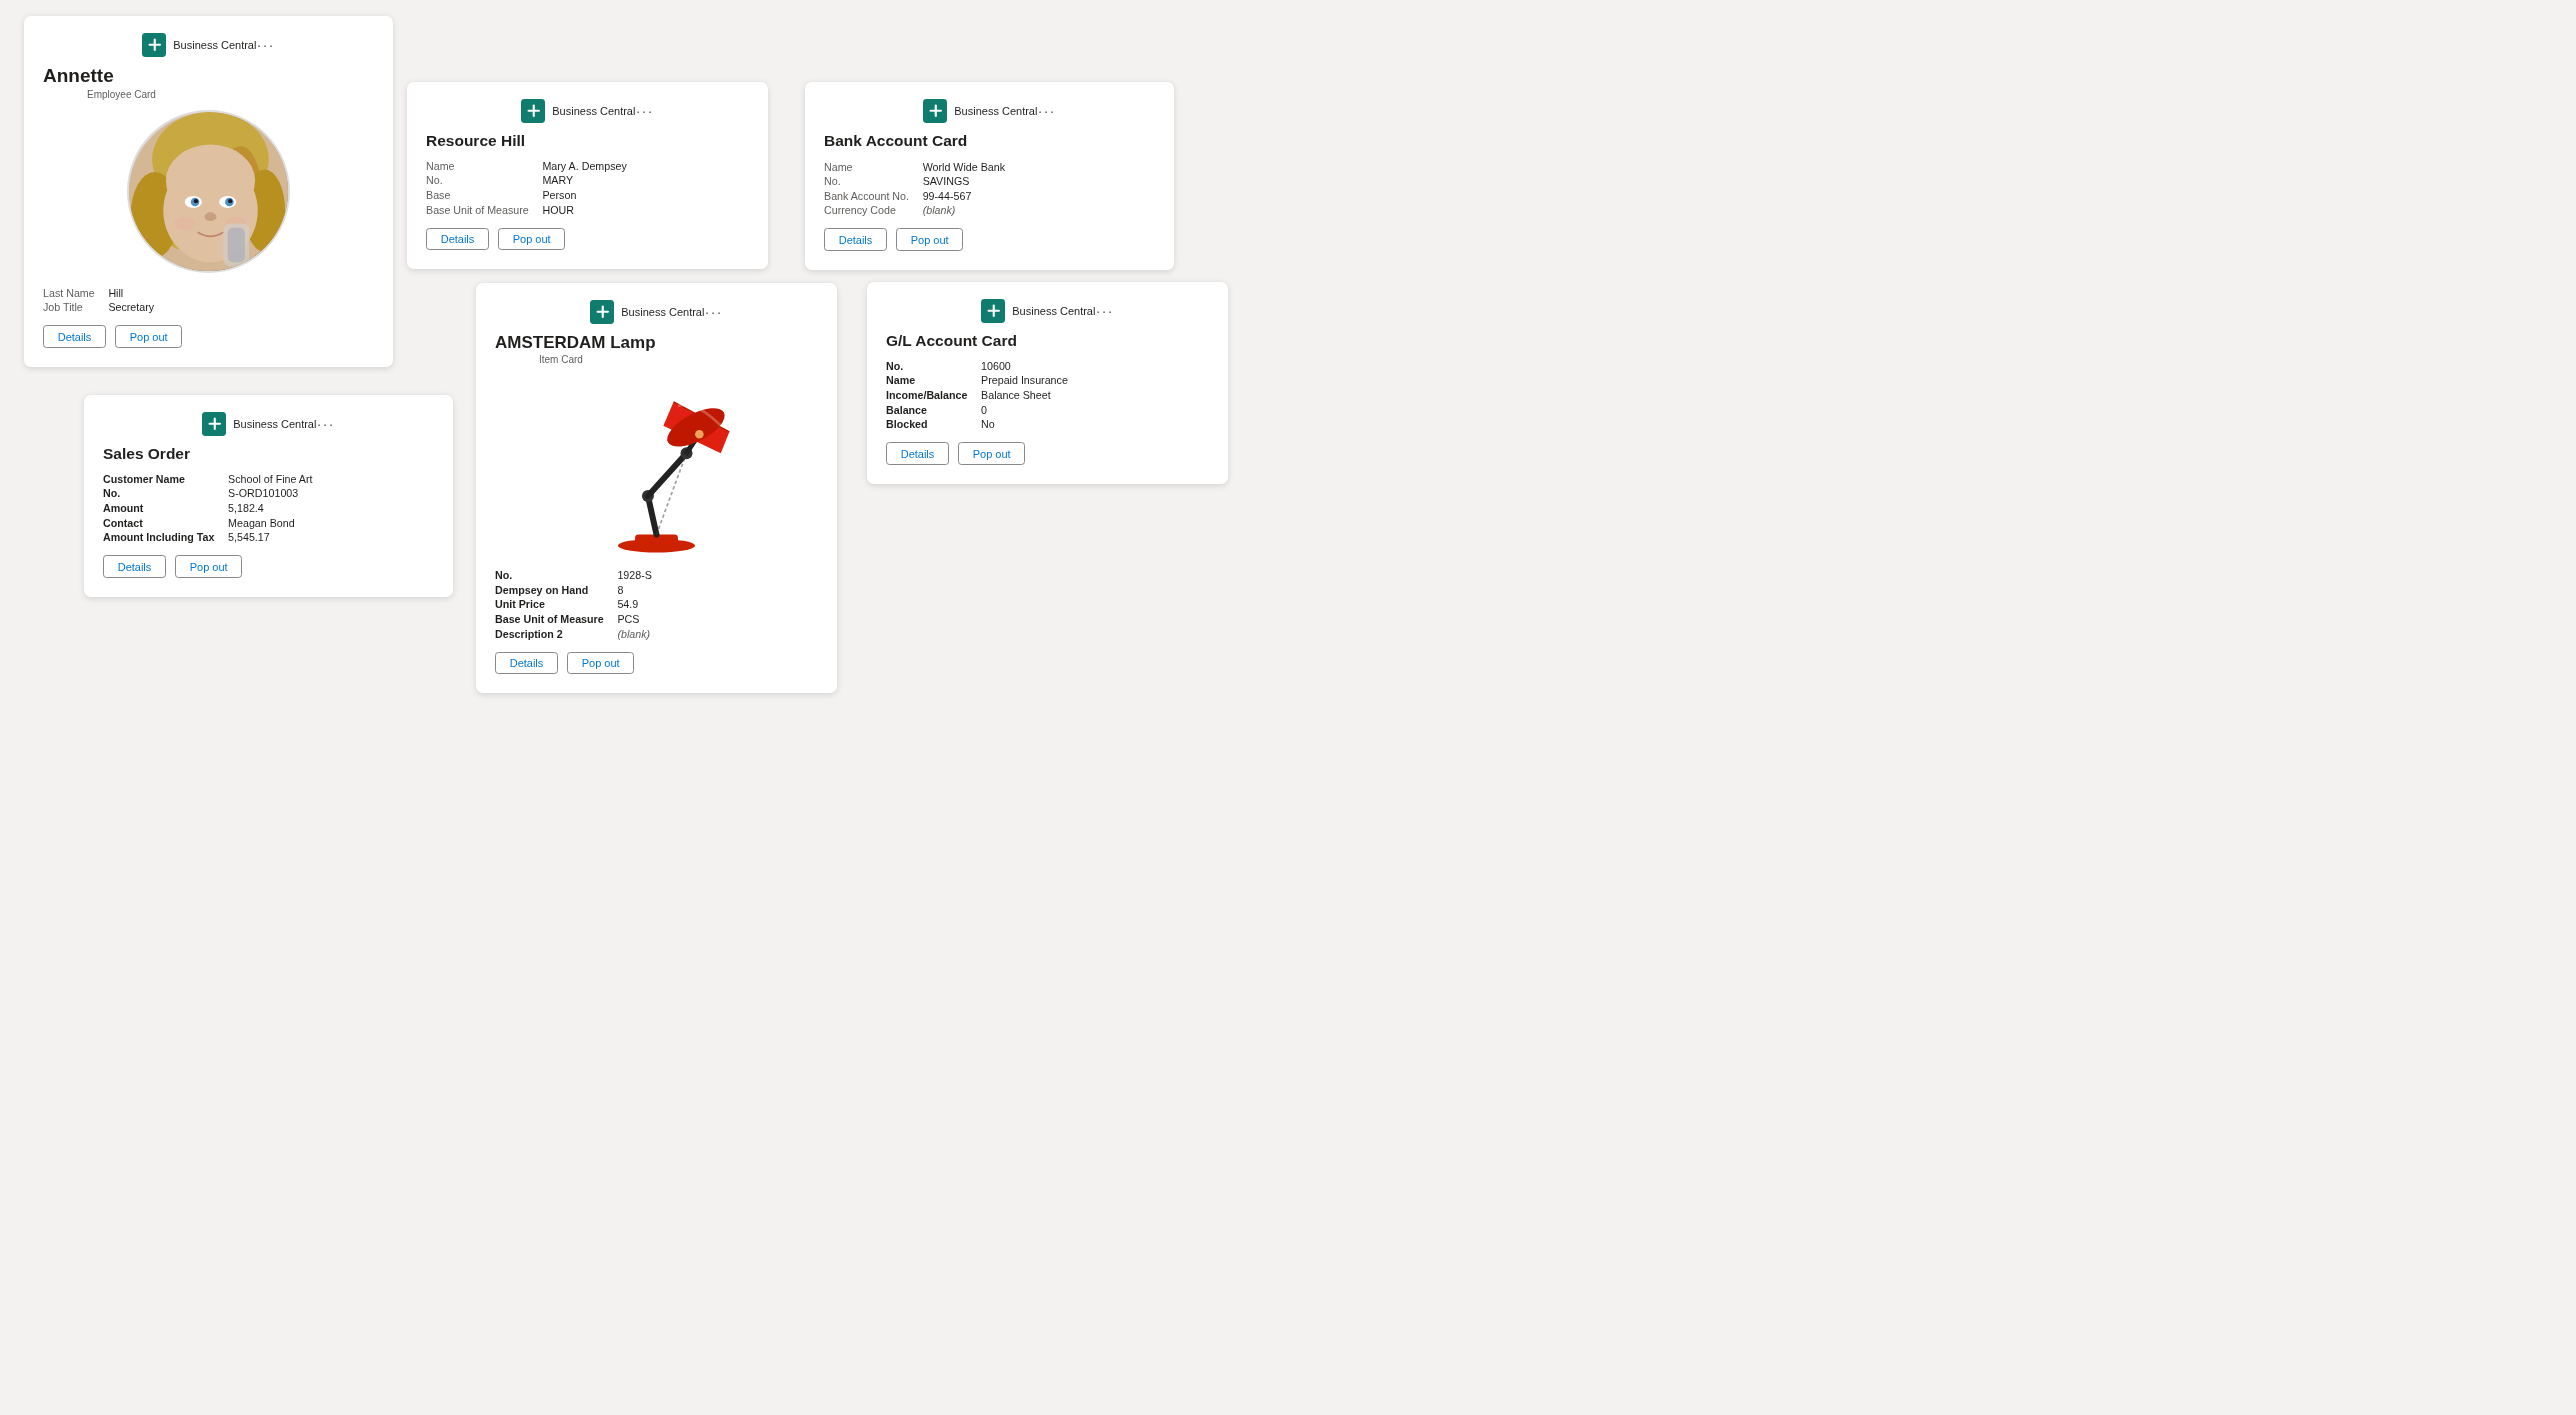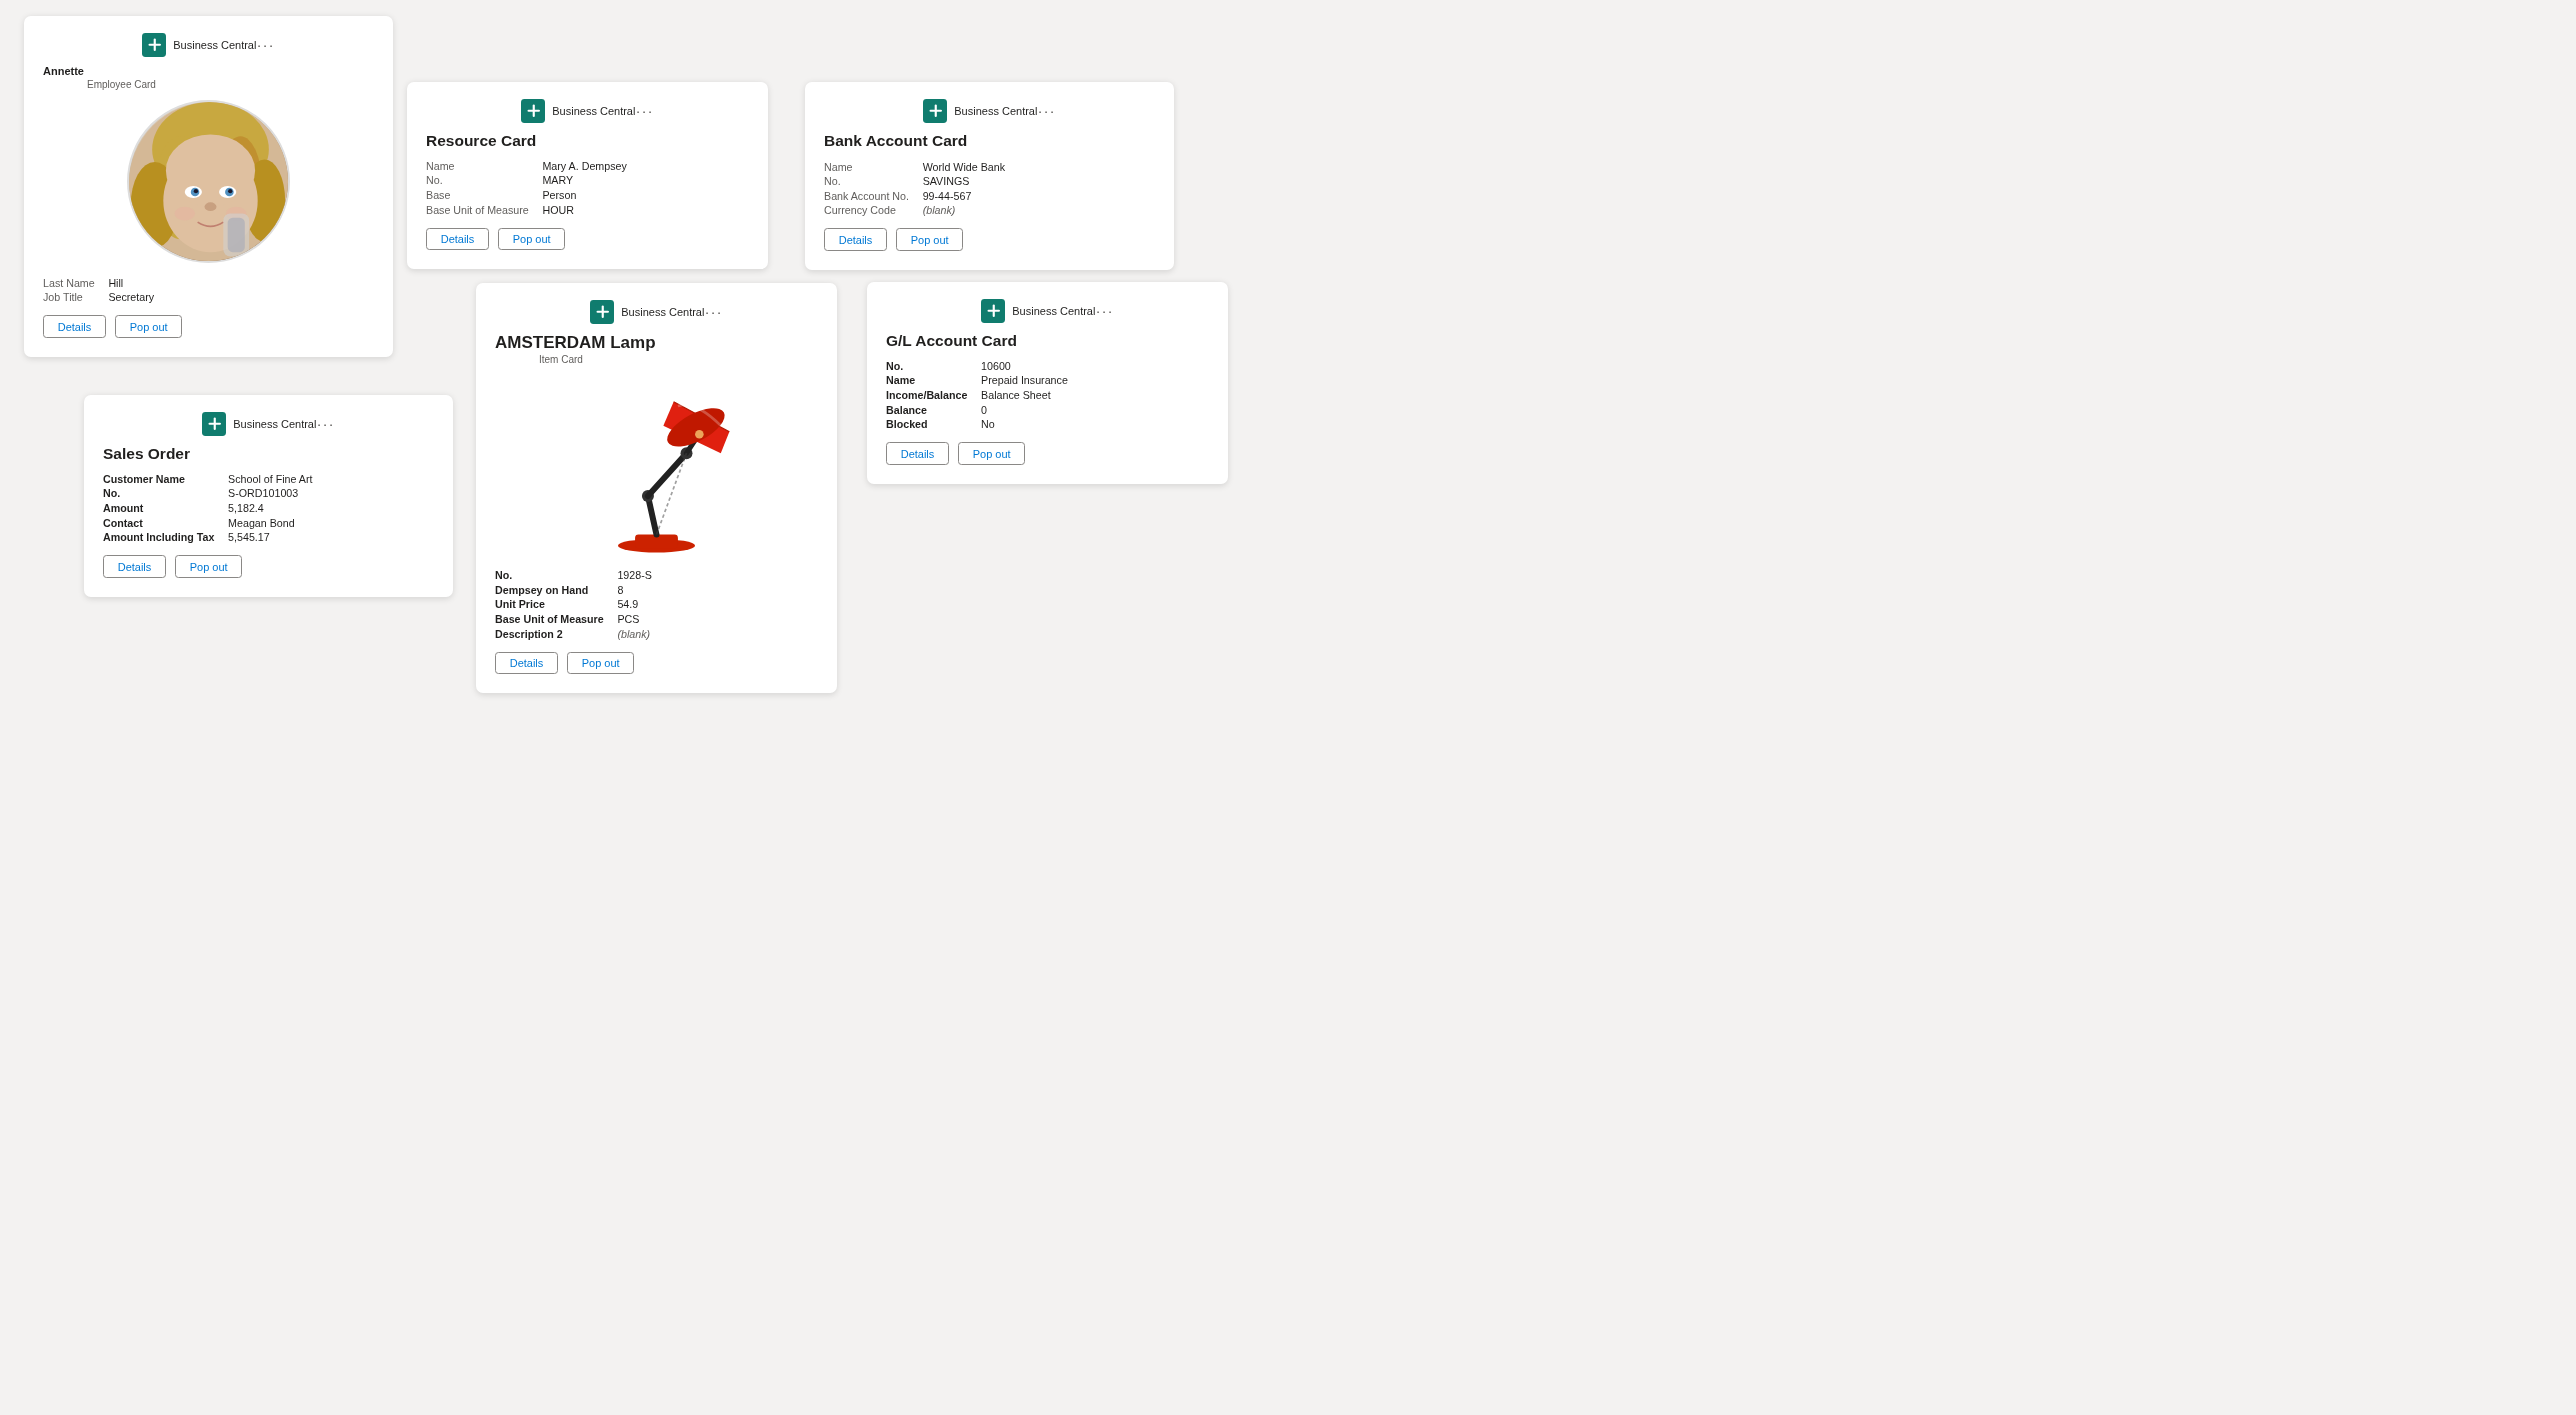--- a/index.html
+++ b/index.html
@@ -50,21 +50,21 @@
       font-weight: 400;
     }
     .card-menu {
       font-size: 15.5px;
       color: #605e5c;
       cursor: pointer;
       letter-spacing: 0.9px;
       line-height: 1;
     }
     .card-title {
-      font-size: 11px;
+      font-size: 19px;
       font-weight: 700;
       margin-bottom: 1.7px;
       color: #201f1e;
     }
     .card-subtitle {
       font-size: 10px;
       color: #605e5c;
       margin-bottom: 10.3px;
       padding-left: 44px;
     }
@@ -190,21 +190,21 @@
         <svg viewBox="0 0 18 18" fill="none">
           <rect width="18" height="18" rx="3" fill="#107c6e"></rect>
           <line x1="9" y1="3" x2="9" y2="15" stroke="white" stroke-width="2.5" stroke-linecap="round"></line>
           <line x1="3" y1="9" x2="15" y2="9" stroke="white" stroke-width="2.5" stroke-linecap="round"></line>
         </svg>
       </div>
       <span class="card-app-name">Business Central</span>
     </div>
     <span class="card-menu">···</span>
   </div>
-  <div class="card-title" style="font-size:15.5px; margin-bottom:10.3px;">Resource Card</div>
+  <div class="card-title" style="font-size:15.5px; margin-bottom:10.3px;">Resource Hill</div>
   <div class="card-fields">
     <span class="field-label">Name</span>
     <span class="field-value">Mary A. Dempsey</span>
     <span class="field-label">No.</span>
     <span class="field-value">MARY</span>
     <span class="field-label">Base</span>
     <span class="field-value">Person</span>
     <span class="field-label">Base Unit of Measure</span>
     <span class="field-value">HOUR</span>
   </div>

